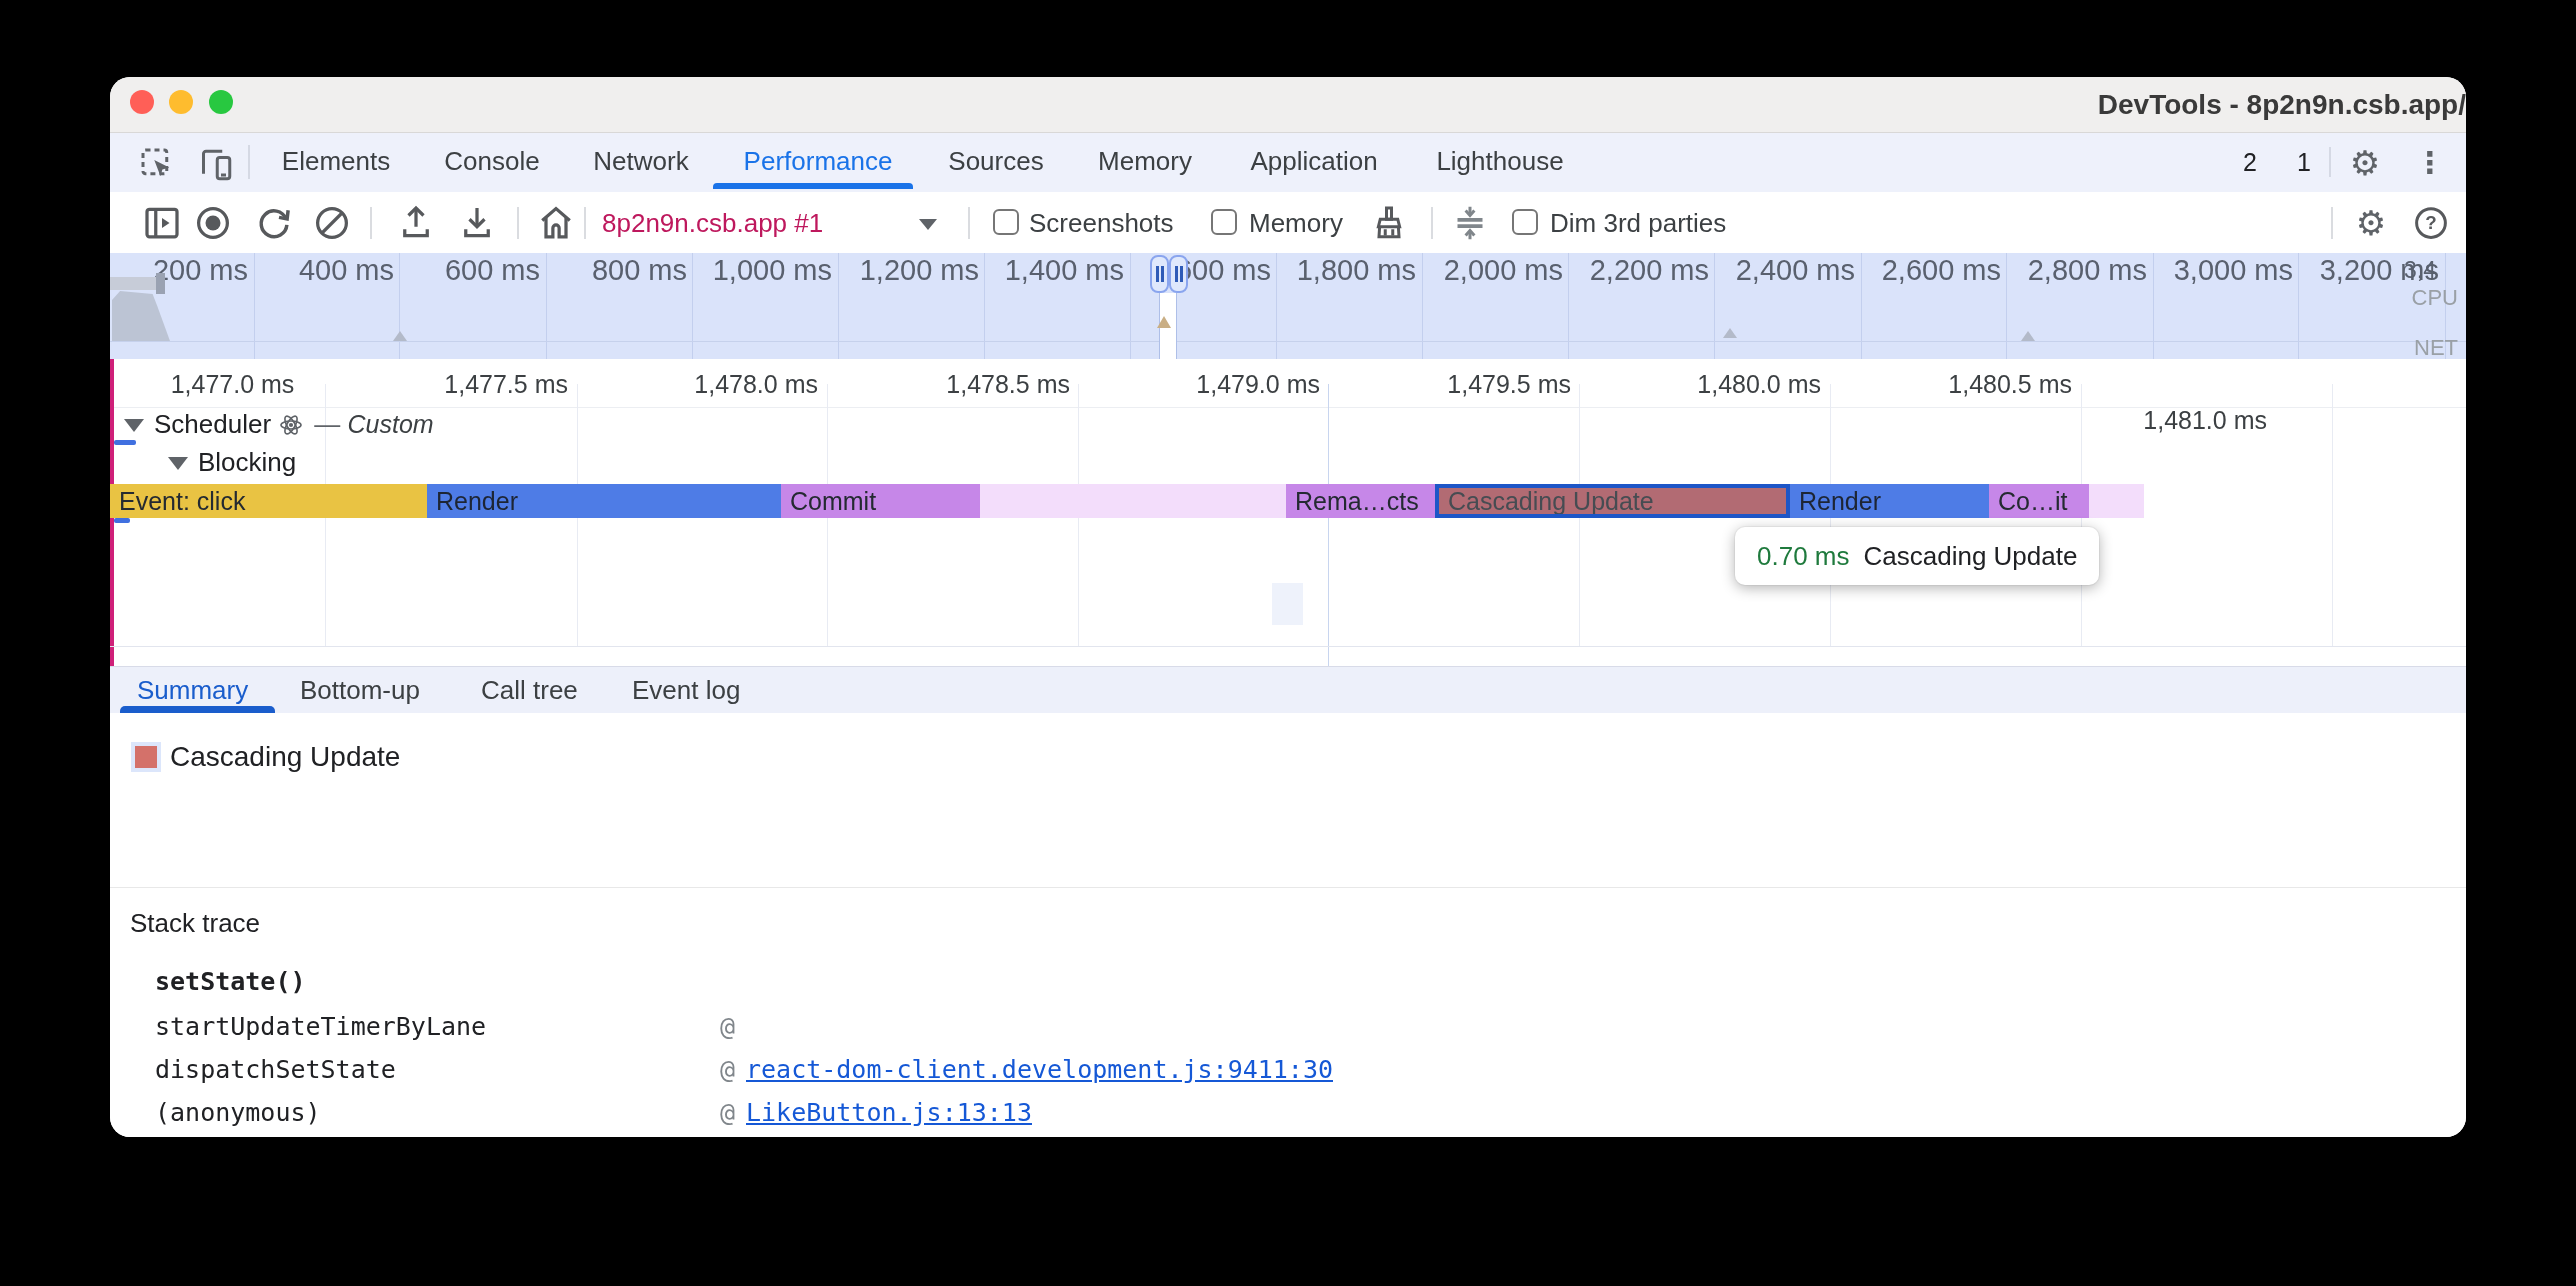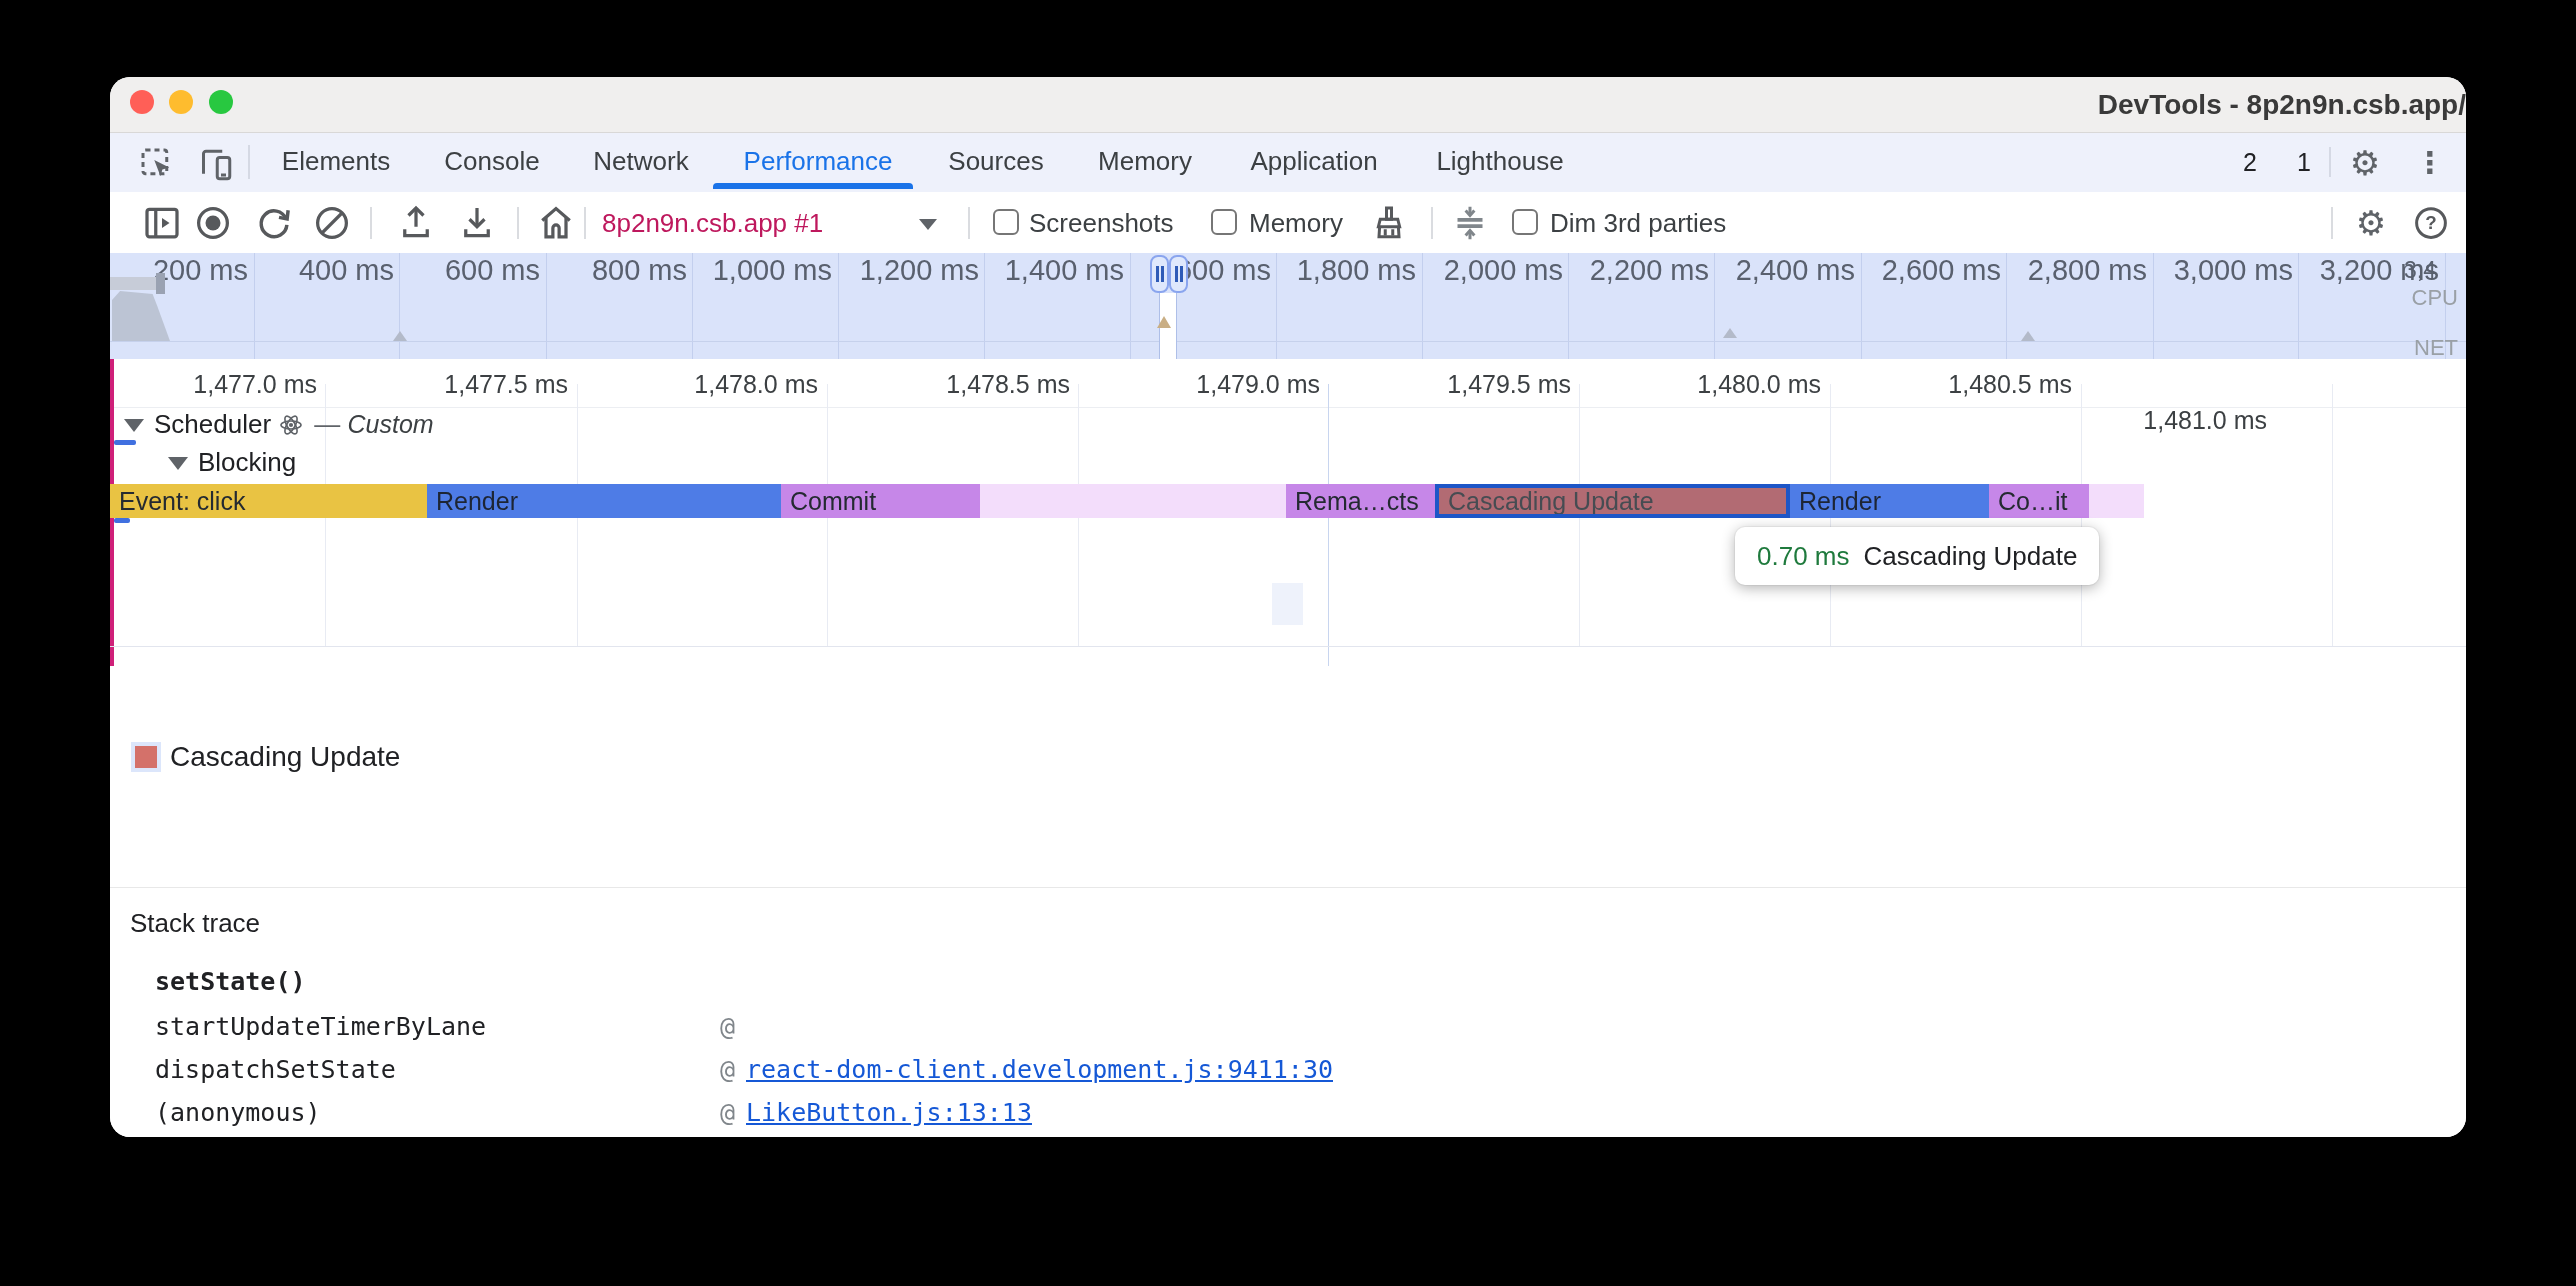--- a/index.html
+++ b/index.html
@@ -351,21 +351,21 @@
     </div>
     <div class="sel-handle" style="left:1059px;">
       <div class="grip" style="left:4px;"></div>
         <div class="grip" style="left:9px;"></div>
     </div>
   </div>
 
   <div class="abs" id="ruler">
     <div>
 
-        <div class="rl-label" style="left: 38px;">1,477.0 ms</div>
+        <div class="rl-label" style="left: 38px; text-align: center;">1,477.0 ms</div>
 
         <div class="rl-label" style="left: 289px;">1,477.5 ms</div>
 
         <div class="rl-label" style="left: 539px;">1,478.0 ms</div>
 
         <div class="rl-label" style="left: 791px;">1,478.5 ms</div>
 
         <div class="rl-label" style="left: 1041px;">1,479.0 ms</div>
 
         <div class="rl-label" style="left: 1292px;">1,479.5 ms</div>
@@ -449,20 +449,33 @@
         </div>
       </div>
   </div>
   <div class="abs" id="hover-rect"></div>
   <div class="abs" id="flame-bottom"></div>
 
   <div class="abs" id="tooltip">
     <span class="dur">0.70 ms</span><span class="nm">Cascading Update</span>
   </div>
 
+  <div class="abs" id="btabs">
+    <div>
+
+        <div class="btab active" style="left: 27px;">Summary</div>
+
+        <div class="btab" style="left: 190px;">Bottom-up</div>
+
+        <div class="btab" style="left: 371px;">Call tree</div>
+
+        <div class="btab" style="left: 522px;">Event log</div>
+      </div>
+    <div class="abs" id="summary-underline"></div>
+  </div>
 
   <div class="abs" id="content">
     <div class="abs" id="swatch"></div>
     <div class="abs" id="sum-title">Cascading Update</div>
     <div>
       
     
         
       
         

